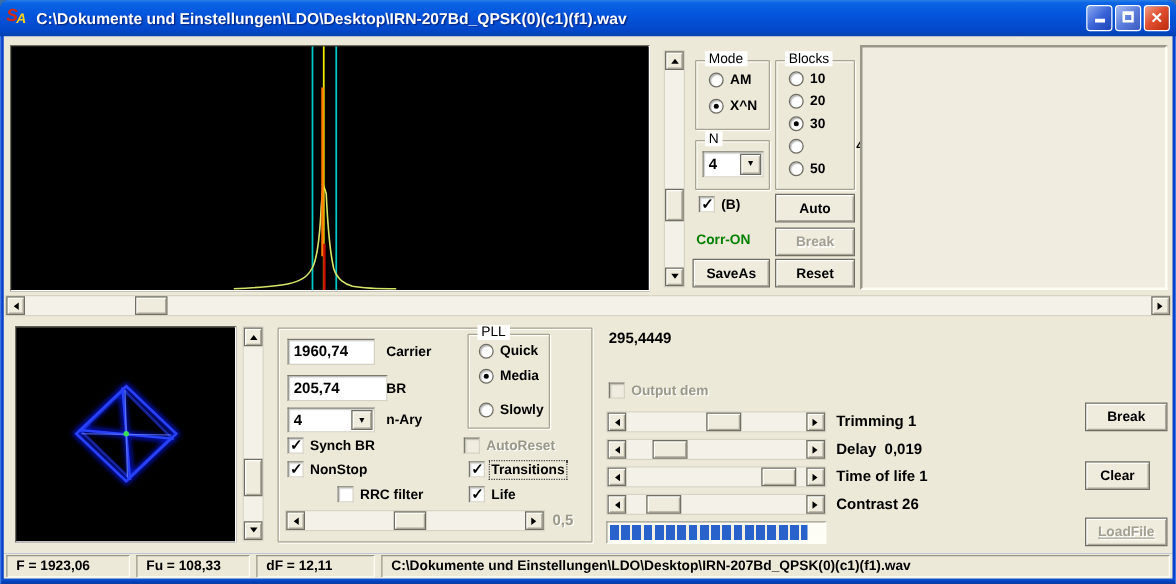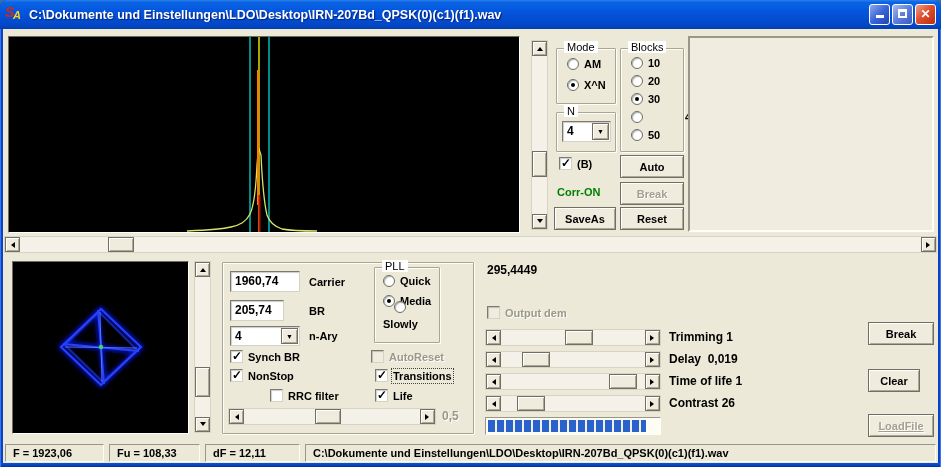--- a/index.html
+++ b/index.html
@@ -249,21 +249,21 @@
       <div class="sb-btn" style="left:0; bottom:0; width:15px; height:15px;">
           <span class="tri d"></span>
         </div>
     </div>
 
     <div class="group" style="left:219px; top:233px; width:252px; height:172px;"></div>
 
     <div class="tinput" style="left:227px; top:242px; width:70px; height:21px;">1960,74</div>
     <span class="lbl" style="left:306px; top:247px;">Carrier</span>
 
-    <div class="tinput" style="left:227px; top:271px; width:54px; height:21px;">205,74</div>
+    <div class="tinput" style="left:227px; top:271px; width:80px; height:21px;">205,74</div>
     <span class="lbl" style="left:306px; top:276px;">BR</span>
 
     <div class="combo" style="left:227px; top:297px; width:70px; height:20px;">
       <span class="cval">4</span>
       <span class="cbtn">▼</span>
     </div>
     <span class="lbl" style="left:306px; top:301px;">n-Ary</span>
 
     <div class="checkbox" style="left:227px; top:321px;">
       <span class="cbbox on"></span>
@@ -281,21 +281,21 @@
     <div class="group" style="left:371px; top:238px; width:66px; height:76px;text-align:right;">
       <span class="gtitle">PLL</span>
       <div class="radio" style="left:8px; top:7px;">
         <span class="rbox"></span>
         <span class="rlbl">Quick</span>
       </div>
       <div class="radio" style="left:8px; top:27px;">
         <span class="rbox on"></span>
         <span class="rlbl">Media</span>
       </div>
-      <div class="radio" style="left:8px; top:33px;flex-direction:column;">
+      <div class="radio" style="left:8px; top:54px;">
         <span class="rbox"></span>
         <span class="rlbl">Slowly</span>
       </div>
     </div>
 
     <div class="checkbox dis" style="left:368px; top:321px;">
       <span class="cbbox"></span>
       <span class="cblbl">AutoReset</span>
     </div>
     <div class="checkbox focus" style="left:372px; top:340px;">

